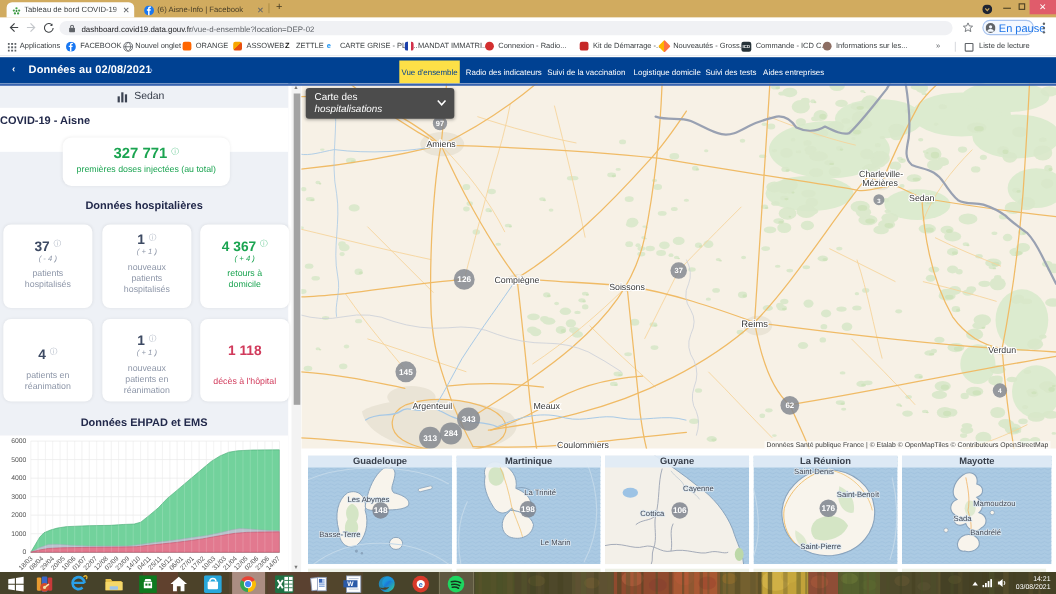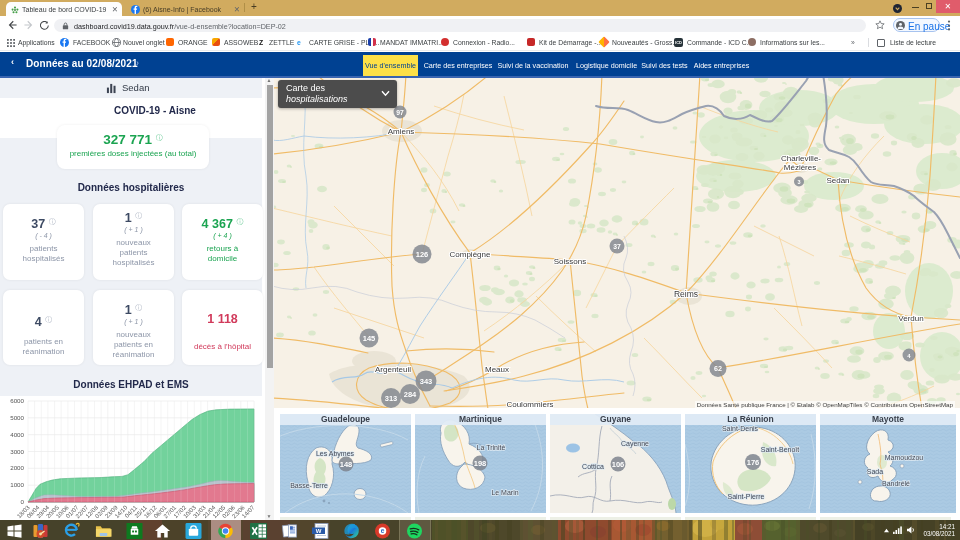--- a/index.html
+++ b/index.html
@@ -24,40 +24,40 @@
 
 #hdr { position:absolute; left:0; top:52px; width:960px; height:24px; background:#004192; }
 #hdr .title { position:absolute; left:26px; top:6px; font-size:10px; font-weight:bold; color:#fff; letter-spacing:0.1px; }
 #hdr .chL { position:absolute; left:11px; top:5px; color:#fff; font-size:9px; font-weight:bold; }
 #hdr .chR { position:absolute; left:136px; top:5.5px; color:#7d9fd4; font-size:9px; font-weight:bold; }
 .ntab { position:absolute; top:3px; height:21px; line-height:21px; font-size:7.2px; color:#fff; text-align:center; white-space:nowrap; }
 .ntab.act { background:#fde047; color:#004192; }
 
 #sidebar { position:absolute; left:0; top:76px; width:262px; height:444px; background:#eef1f6; }
 .row-france { position:absolute; left:0; top:2px; width:262px; height:20px; background:#eef1f6; }
-.row-covid { position:absolute; left:0; top:22px; width:262px; height:40px; background:#fff; font-weight:bold; font-size:10px; color:#22294b; text-align:center; line-height:25px;padding-left:48px; }
+.row-covid { position:absolute; left:0; top:22px; width:262px; height:40px; background:#fff; font-weight:bold; font-size:10px; color:#22294b; line-height:25px; }
 .vaccard { position:absolute; left:57px; top:49px; width:152px; height:44px; background:#fff; border-radius:8px; box-shadow:0 0 3px rgba(0,0,0,0.07); text-align:center; }
 .vaccard .num { margin-top:7px; font-size:13.5px; font-weight:bold; color:#1ba451; }
 .vaccard .sub { margin-top:2px; font-size:8px; color:#1ba451; }
 .h-side { position:absolute; width:262px; text-align:center; font-size:10px; font-weight:bold; color:#22294b; }
 .scard { position:absolute; width:81px; background:#fff; border-radius:7px; box-shadow:0 0 3px rgba(0,0,0,0.07); text-align:center; }
 .scard .n { font-size:12.5px; font-weight:bold; color:#3d4a63; }
 .scard .d { font-size:7px; font-style:italic; color:#8d96a8; margin-top:1px; }
 .scard .l { font-size:8px; color:#8d96a8; line-height:1.25; margin-top:5px; }
 .scard .n .ic { font-size:7px; color:#aab2c0; font-weight:normal; vertical-align:4px; }
 .grn { color:#1ba451 !important; }
 .red { color:#d13a5b !important; }
 #chartpanel { position:absolute; left:0; top:320px; width:262px; height:124px; background:#fff; }
 
 #sbar { position:absolute; left:265px; top:76px; width:9px; height:444px; background:#f3f3f3; }
 #sbar .thumb { position:absolute; left:1.5px; top:9px; width:6px; height:283px; background:#a3a3a3; }
 #sbar .ar { position:absolute; left:1.5px; font-size:5px; color:#777; }
 
 #mapwrap { position:absolute; left:274px; top:76px; width:686px; height:444px; background:#fff; }
-#dropdown { position:absolute; left:4px; top:4px; width:119px; height:28px; background:#4c4c4c; border-radius:3px; box-shadow:0 1px 3px rgba(0,0,0,0.3); color:#fff; font-size:9px; }
+#dropdown { position:absolute; left:4px; top:4px; width:135px; height:28px; background:#4c4c4c; border-radius:3px; box-shadow:0 1px 3px rgba(0,0,0,0.3); color:#fff; font-size:9px; }
 #dropdown .l1 { position:absolute; left:8px; top:3px; }
 #dropdown .l2 { position:absolute; left:8px; top:13.5px;font-style:italic; }
 #attrib { position:absolute; right:5px; top:325px; font-size:6.2px; color:#3a3a3a; background:rgba(255,255,255,0.65); padding:0 2px; }
 
 #taskbar { position:absolute; left:0; top:520px; width:960px; height:20px; background:#4c452a; overflow:hidden; }
 .tico { position:absolute; top:2px; width:17px; height:16px; }
 #tray { position:absolute; right:0; top:0; width:110px; height:20px; color:#fff; }
 </style>
 </head>
 <body>
@@ -180,21 +180,21 @@
  <div style="position:absolute;left:868px;top:4px;width:1px;height:9px;background:#dadce0"></div>
  <div style="position:absolute;left:877px;top:4.5px;width:8px;height:8px;border:1px solid #5f6368;border-radius:1px"></div>
  <div class="bk" style="left:890px">Liste de lecture</div>
 </div>
 
 <div id="hdr">
  <div class="chL">‹</div>
  <div class="title">Données au 02/08/2021</div>
  <div class="chR">›</div>
  <div class="ntab act" style="left:363px;width:55px">Vue d'ensemble</div>
- <div class="ntab" style="left:422px;width:72px">Carte des entreprises</div>
+ <div class="ntab" style="left:422px;width:72px">Radio des indicateurs</div>
  <div class="ntab" style="left:497px;width:72px">Suivi de la vaccination</div>
  <div class="ntab" style="left:576px;width:60px">Logistique domicile</div>
  <div class="ntab" style="left:640px;width:49px">Suivi des tests</div>
  <div class="ntab" style="left:692px;width:59px">Aides entreprises</div>
 </div>
 
 <div id="sidebar">
  <div class="row-france">
   <svg style="position:absolute;left:106px;top:5px" width="11" height="11" viewBox="0 0 12 12">
           <rect x="1" y="5" width="2.2" height="6" fill="#3c4352"></rect>

